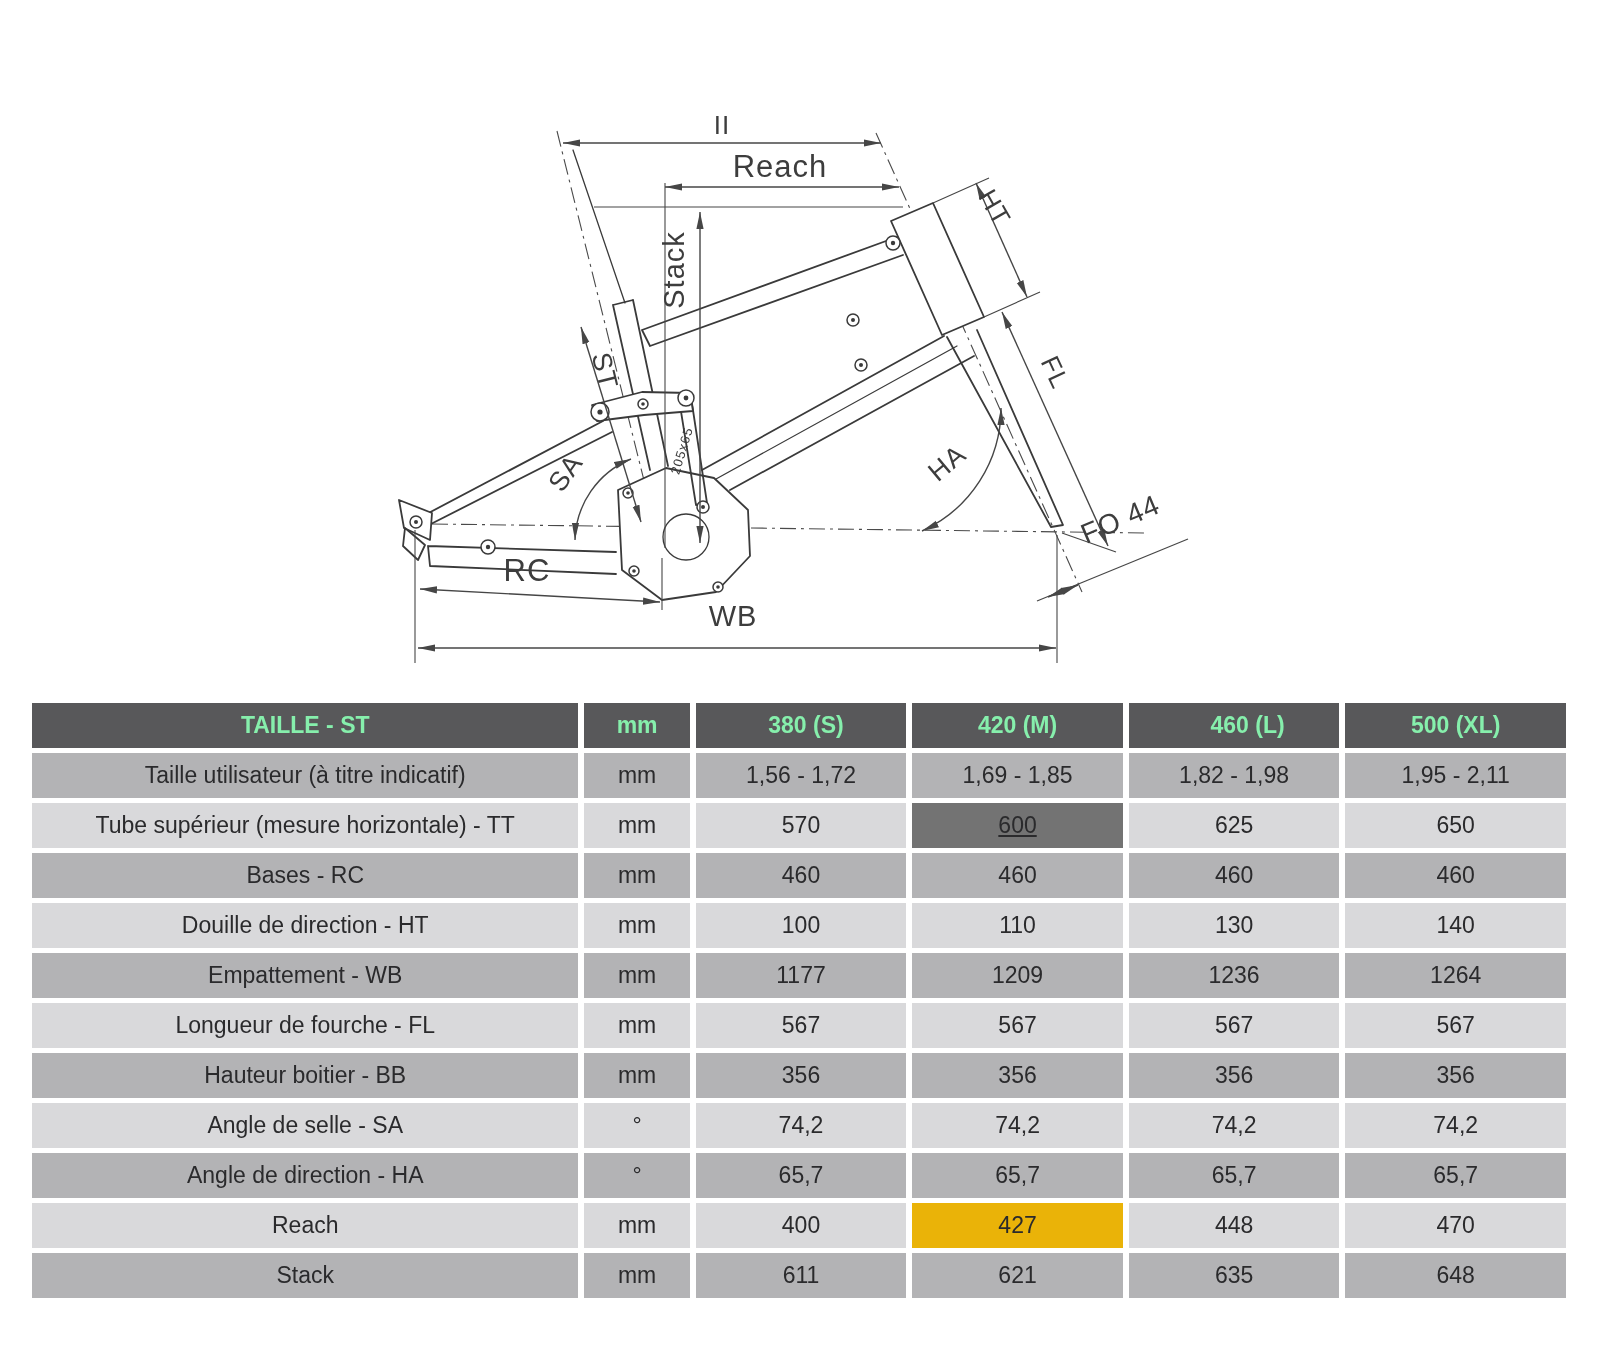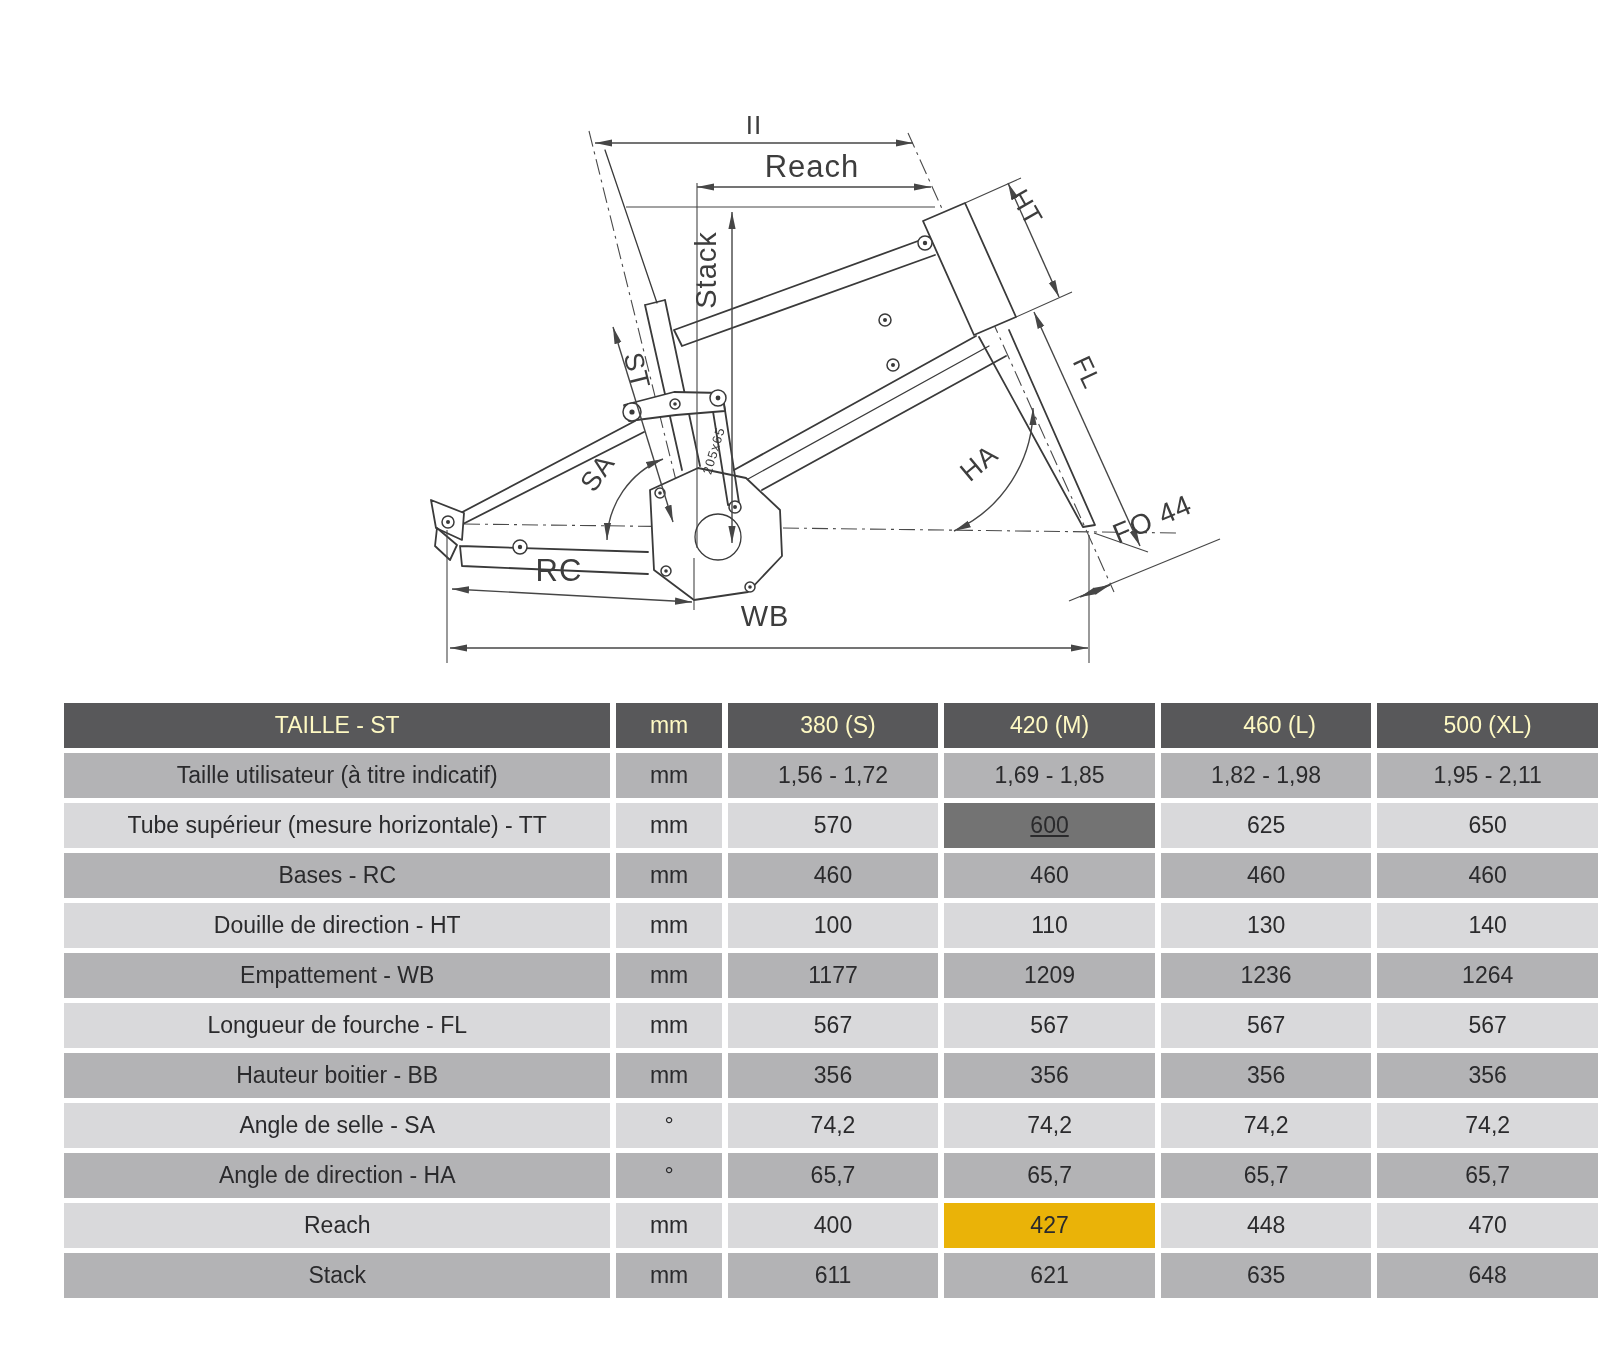--- a/index.html
+++ b/index.html
@@ -1,24 +1,24 @@
 <!DOCTYPE html>
 <html><head>
 <meta charset="utf-8">
 <style>
   html,body{margin:0;padding:0;background:#ffffff;}
   body{width:1600px;height:1349px;font-family:"Liberation Sans",sans-serif;overflow:hidden;}
-  .page{position:relative;width:1280px;height:1349px;background:#fff;margin-left:32px;}
+  .page{position:relative;width:1280px;height:1349px;background:#fff;}
   svg.diagram{position:absolute;top:0;left:0;}
   svg text{font-family:"Liberation Sans",sans-serif;fill:#3d3d3d;letter-spacing:1px;}
 
   table.geo{position:absolute;top:698px;left:26px;border-collapse:separate;border-spacing:6px 5px;table-layout:fixed;width:1546px;}
   table.geo th, table.geo td{height:45px;text-align:center;vertical-align:middle;font-weight:400;
     font-size:23px;padding:0 6px;overflow:hidden;white-space:nowrap;}
-  table.geo th{color:#fef9c3;}
+  table.geo th{color:#86efac;font-weight:bold;}
   table.geo td{color:#2a2a2c;}
 </style>
 </head>
 <body>
 
 <div class="page">
 
   <svg class="diagram" width="1600" height="696" viewBox="0 0 1600 696">
     <defs>
       <marker id="arw" markerUnits="userSpaceOnUse" markerWidth="18" markerHeight="12" refX="17" refY="5" orient="auto-start-reverse">

